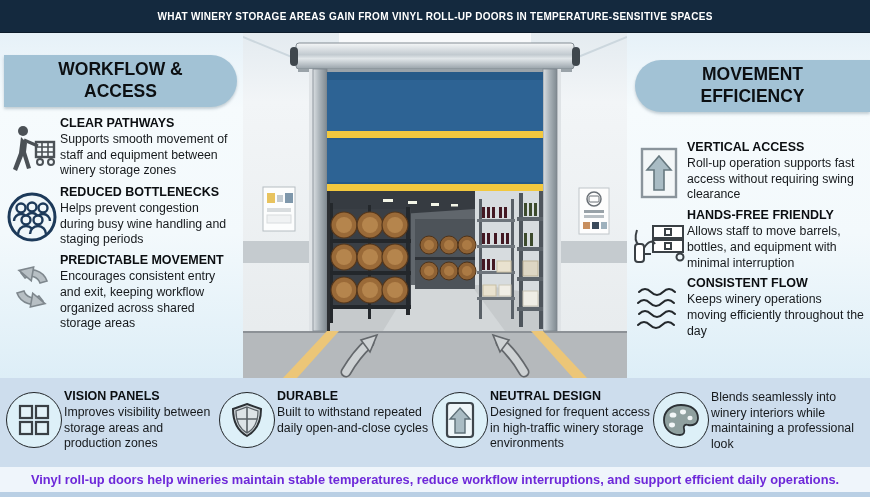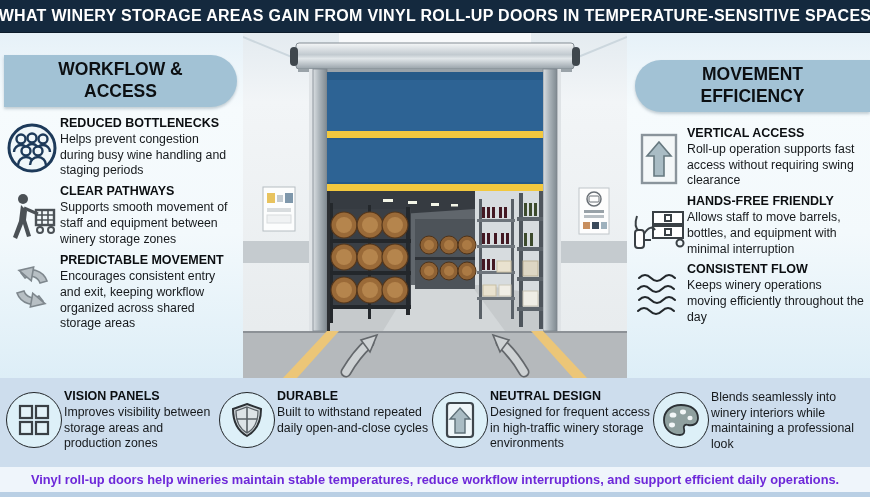--- a/index.html
+++ b/index.html
@@ -9,36 +9,36 @@
     position:relative; width:870px; height:497px; overflow:hidden;
     background:#f2f8fc; margin:0 auto;
   }
   
   .header-bar {
     position:absolute; left:0; top:0; width:870px; height:33px;
     background:#14293e; display:flex; align-items:center; justify-content:center;
     border-bottom:1px solid #0d1c2b;
   }
   .header-bar h1 {
-    color:#ffffff; font-size:16px; font-weight:bold; letter-spacing:.3px; white-space:nowrap;
+    color:#ffffff; font-size:10px; font-weight:bold; letter-spacing:.3px; white-space:nowrap;
   }
   
   .panel {
     position:absolute; top:33px; width:243px; height:345px;
     background:linear-gradient(180deg,#e6f1f8 0%,#f6fbfd 22%,#f3f9fc 58%,#ddeef7 100%);
   }
   .panel.left { left:0; }
   .panel.right { left:627px; }
   .pill {
     height:52px; background:#a2c2d5; display:flex; align-items:center; justify-content:center;
     text-align:center; font-weight:bold; font-size:17.5px; color:#0c0f12; line-height:1.25;
     box-shadow:0 2px 3px rgba(40,70,90,.25);
   }
   .panel.left .pill { margin:22px 6px 0 4px; border-radius:0 26px 26px 0; }
-  .panel.right .pill { margin:27px 0 2px 8px; border-radius:26px 0 0 26px; }
+  .panel.right .pill { margin:27px 0 16px 8px; border-radius:26px 0 0 26px; }
   .pill span { display:block; max-width:170px; }
   .items { padding:9px 8px 0 4px; }
   .panel.right .items { padding:12px 6px 0 4px; }
   .item { display:flex; margin-bottom:5px; }
   .item .ic { width:56px; flex:0 0 56px; display:flex; justify-content:center; align-items:flex-start; padding-top:6px; }
   .item .txt { flex:1; }
   .ttl { font-size:12.5px; font-weight:bold; color:#0b0e11; line-height:1.22; }
   .desc { font-size:12.3px; color:#16191c; line-height:1.27; margin-top:1px; }
   
   .photo { position:absolute; left:243px; top:33px; width:384px; height:345px; }
@@ -77,57 +77,57 @@
   </div>
 
   <aside class="panel left">
     <div class="pill">
       <span>WORKFLOW &amp; ACCESS</span>
     </div>
     <div class="items">
 
       <div class="item">
         <span class="ic">
+          <svg width="52" height="58" viewBox="0 0 52 58">
+            <circle cx="17" cy="9" r="5" fill="#4b5156"></circle>
+            <path d="M15 15 L13 31 L7 47 L11 49 L17 34 L21 47 L25 46 L20 30 L21 21 Z" fill="#4b5156"></path>
+            <path d="M18 18 L32 24" stroke="#4b5156" stroke-width="3" fill="none"></path>
+            <rect x="30" y="20" width="18" height="15" fill="none" stroke="#4b5156" stroke-width="2.4"></rect>
+            <path d="M36 20 V35 M42 20 V35 M30 25 H48 M30 30 H48" stroke="#4b5156" stroke-width="1.6"></path>
+            <circle cx="34" cy="40" r="3" fill="none" stroke="#4b5156" stroke-width="2"></circle>
+            <circle cx="45" cy="40" r="3" fill="none" stroke="#4b5156" stroke-width="2"></circle>
+          </svg>
+        </span>
+        <div class="txt">
+          <div class="ttl">CLEAR PATHWAYS</div>
+          <div class="desc">Supports smooth movement of staff and equipment between winery storage zones</div>
+        </div>
+      </div>
+
+      <div class="item">
+        <span class="ic">
           <svg width="52" height="52" viewBox="0 0 52 52">
             <circle cx="26" cy="26" r="23" fill="#f0f7fa" stroke="#1d3a5a" stroke-width="3"></circle>
             <g fill="none" stroke="#1d3a5a" stroke-width="2.4">
               <circle cx="15" cy="17" r="4.5"></circle>
                 <circle cx="26" cy="16" r="4.5"></circle>
                 <circle cx="37" cy="17" r="4.5"></circle>
               <path d="M8 30 a7 7 0 0 1 14 0"></path>
                 <path d="M19 29 a7 7 0 0 1 14 0"></path>
                 <path d="M30 30 a7 7 0 0 1 14 0"></path>
               <circle cx="20" cy="29" r="4.5" fill="#f0f7fa"></circle>
                 <circle cx="32" cy="29" r="4.5" fill="#f0f7fa"></circle>
               <path d="M12 43 a8 8 0 0 1 16 0" fill="#f0f7fa"></path>
                 <path d="M24 43 a8 8 0 0 1 16 0" fill="#f0f7fa"></path>
             </g>
           </svg>
         </span>
         <div class="txt">
           <div class="ttl">REDUCED BOTTLENECKS</div>
           <div class="desc">Helps prevent congestion during busy wine handling and staging periods</div>
-        </div>
-      </div>
-
-      <div class="item">
-        <span class="ic">
-          <svg width="52" height="58" viewBox="0 0 52 58">
-            <circle cx="17" cy="9" r="5" fill="#4b5156"></circle>
-            <path d="M15 15 L13 31 L7 47 L11 49 L17 34 L21 47 L25 46 L20 30 L21 21 Z" fill="#4b5156"></path>
-            <path d="M18 18 L32 24" stroke="#4b5156" stroke-width="3" fill="none"></path>
-            <rect x="30" y="20" width="18" height="15" fill="none" stroke="#4b5156" stroke-width="2.4"></rect>
-            <path d="M36 20 V35 M42 20 V35 M30 25 H48 M30 30 H48" stroke="#4b5156" stroke-width="1.6"></path>
-            <circle cx="34" cy="40" r="3" fill="none" stroke="#4b5156" stroke-width="2"></circle>
-            <circle cx="45" cy="40" r="3" fill="none" stroke="#4b5156" stroke-width="2"></circle>
-          </svg>
-        </span>
-        <div class="txt">
-          <div class="ttl">CLEAR PATHWAYS</div>
-          <div class="desc">Supports smooth movement of staff and equipment between winery storage zones</div>
         </div>
       </div>
 
       <div class="item">
         <span class="ic">
           <svg width="50" height="56" viewBox="0 0 50 56">
             <g fill="#b7bfc4" stroke="#7e878d" stroke-width="1.6">
               <path d="M14 14 A 17 17 0 0 1 40 22 L 33 24 A 10 10 0 0 0 18 19 Z"></path>
               <path d="M23 6 L30 18 L14 18 Z" transform="rotate(40 22 12)"></path>
               <path d="M36 42 A 17 17 0 0 1 10 34 L 17 32 A 10 10 0 0 0 32 37 Z"></path>

